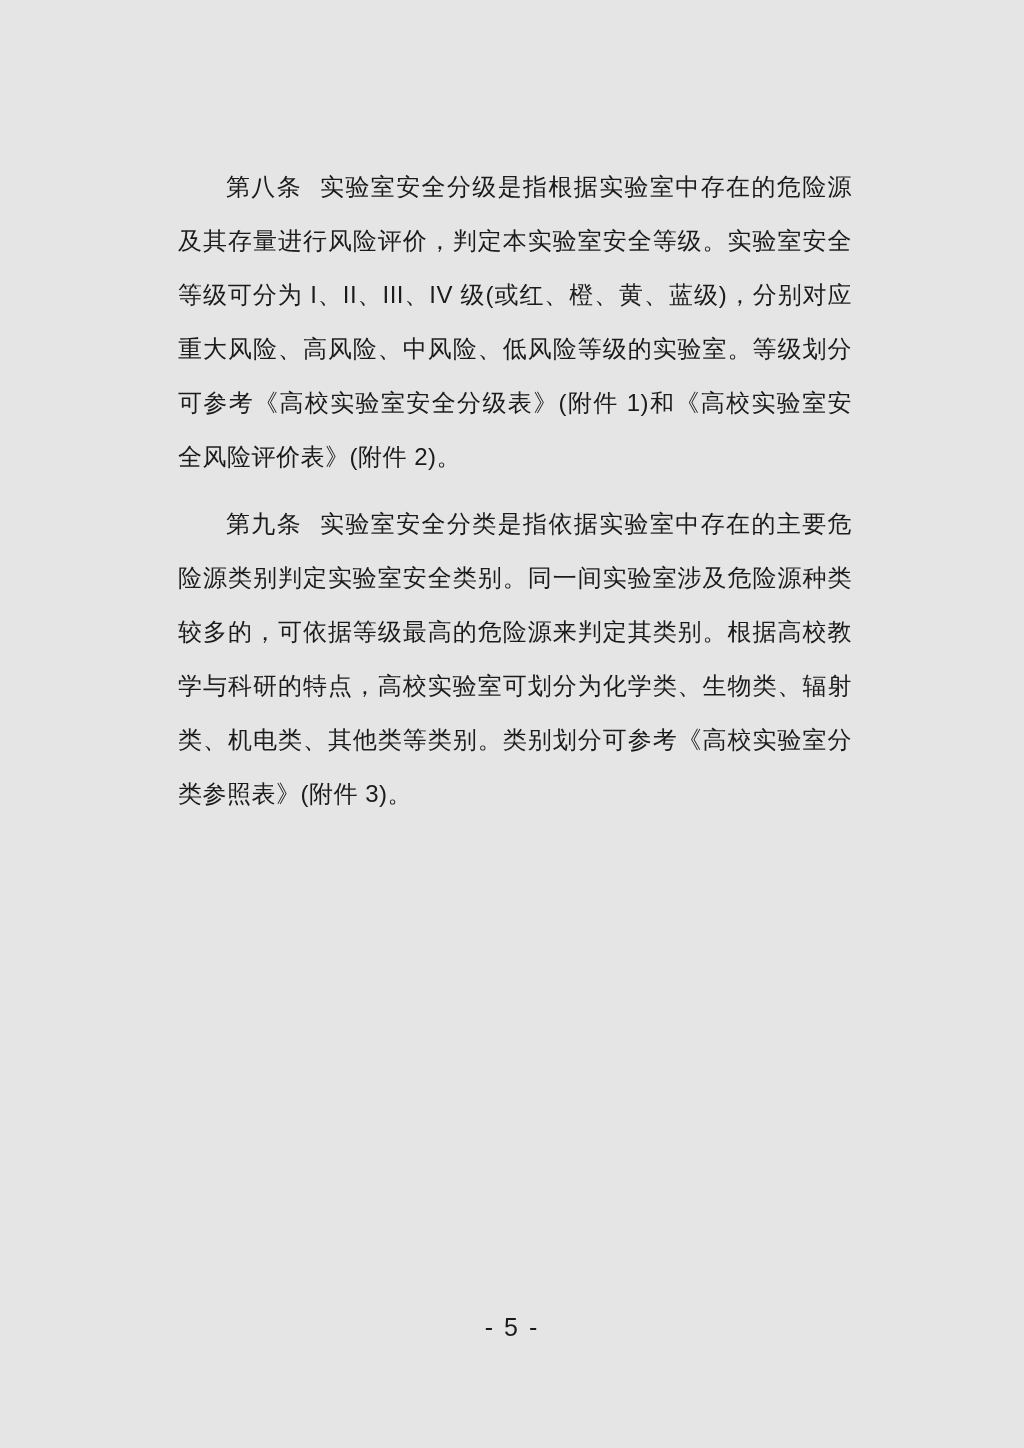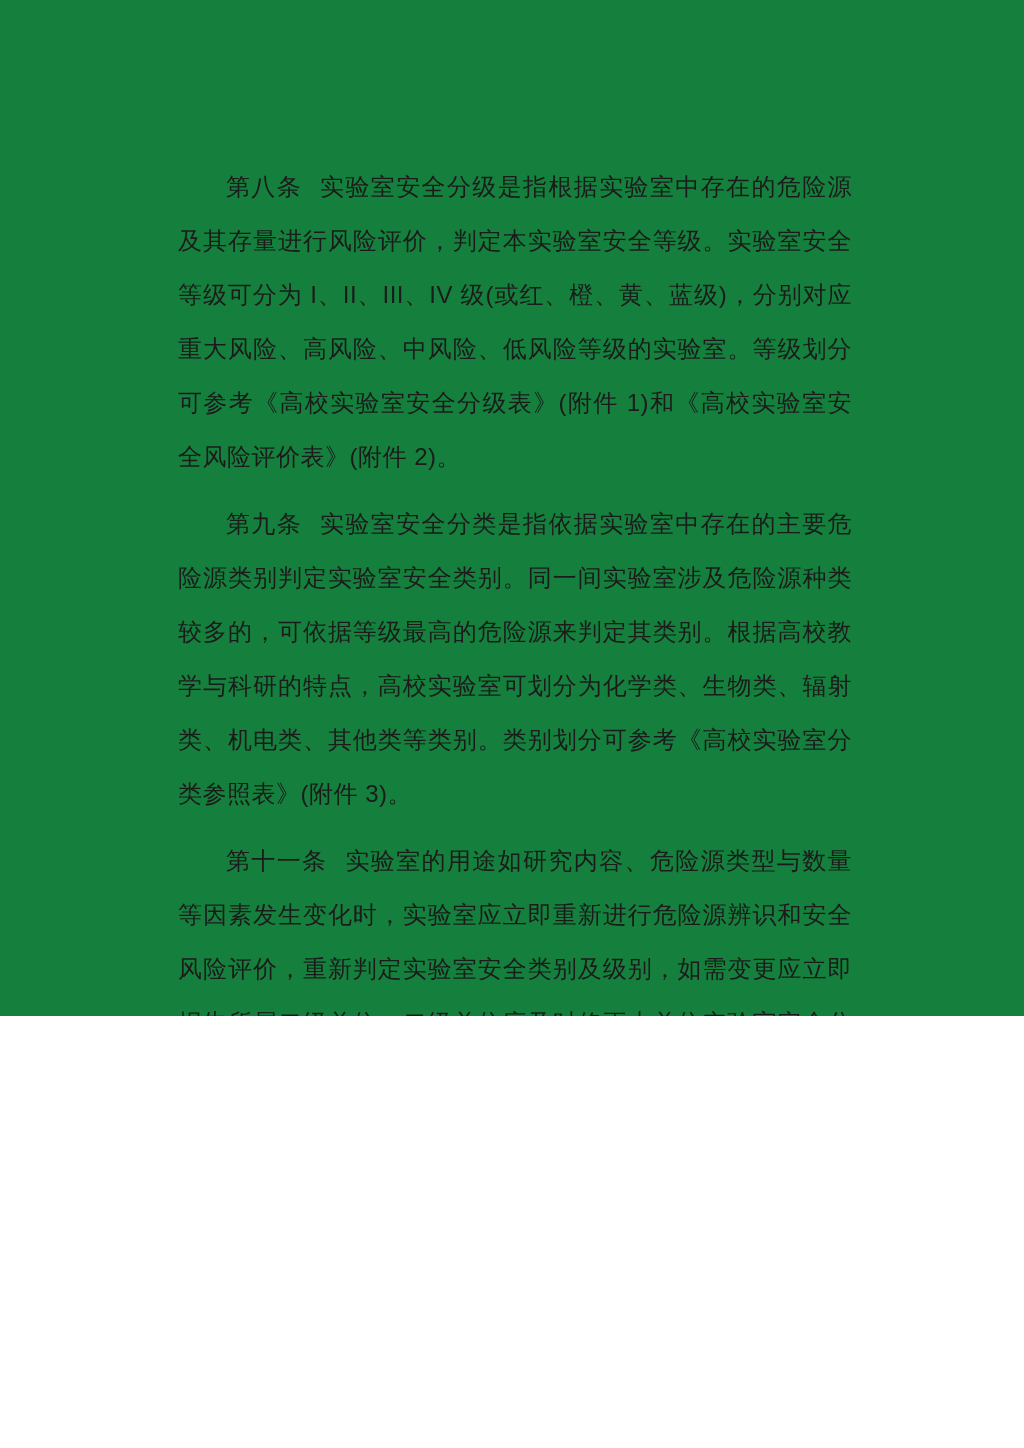--- a/index.html
+++ b/index.html
@@ -3,22 +3,22 @@
 <meta charset="utf-8">
 <style>
   html, body {
     margin: 0;
     padding: 0;
     background: #ffffff;
   }
   .page {
     position: relative;
     width: 1024px;
-    height: 1016px;
-    background: #15803d;
+    height: 1448px;
+    background: #e5e5e5;
     color: #1b1b1b;
     font-family: "Liberation Sans", "DejaVu Sans", sans-serif;
     overflow: hidden;
   }
   .text-block {
     position: absolute;
     left: 178px;
     top: 160px;
     width: 674px;
     font-size: 24px;
@@ -56,21 +56,20 @@
 
 <div class="page">
 
   <div class="text-block">
 
     <p class="para"><span class="art-label">第八条</span><span>实验室安全分级是指根据实验室中存在的危险源及其存量进行风险评价，判定本实验室安全等级。实验室安全等级可分为 I、II、III、IV 级(或红、橙、黄、蓝级)，分别对应重大风险、高风险、中风险、低风险等级的实验室。等级划分可参考《高校实验室安全分级表》(附件 1)和《高校实验室安全风险评价表》(附件 2)。</span></p>
 
     <p class="para"><span class="art-label">第九条</span><span>实验室安全分类是指依据实验室中存在的主要危险源类别判定实验室安全类别。同一间实验室涉及危险源种类较多的，可依据等级最高的危险源来判定其类别。根据高校教学与科研的特点，高校实验室可划分为化学类、生物类、辐射类、机电类、其他类等类别。类别划分可参考《高校实验室分类参照表》(附件 3)。</span></p>
 
 
-    <p class="para"><span class="art-label">第十一条</span><span>实验室的用途如研究内容、危险源类型与数量等因素发生变化时，实验室应立即重新进行危险源辨识和安全风险评价，重新判定实验室安全类别及级别，如需变更应立即报告所属二级单位。二级单位应及时修正本单位实验室安全分级分类管理台账，同时报学校备案。高校应及时更新本校实验室安全分级分类管理台账，并定期对实验室分级分类情况进行复核。</span></p>
 
   </div>
 
   <div class="footer">
     <span>- 5 -</span>
   </div>
 
 </div>
 
 </body></html>

